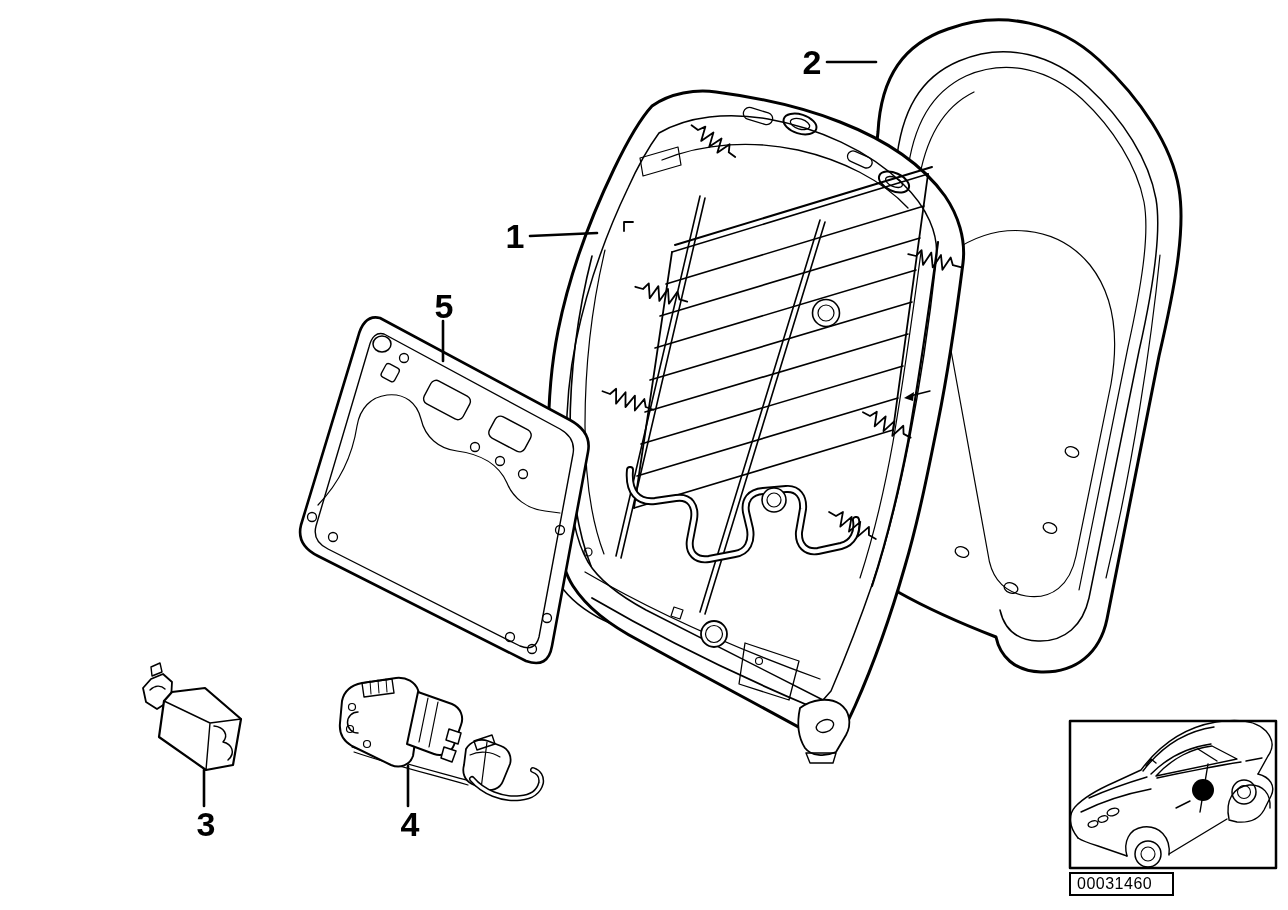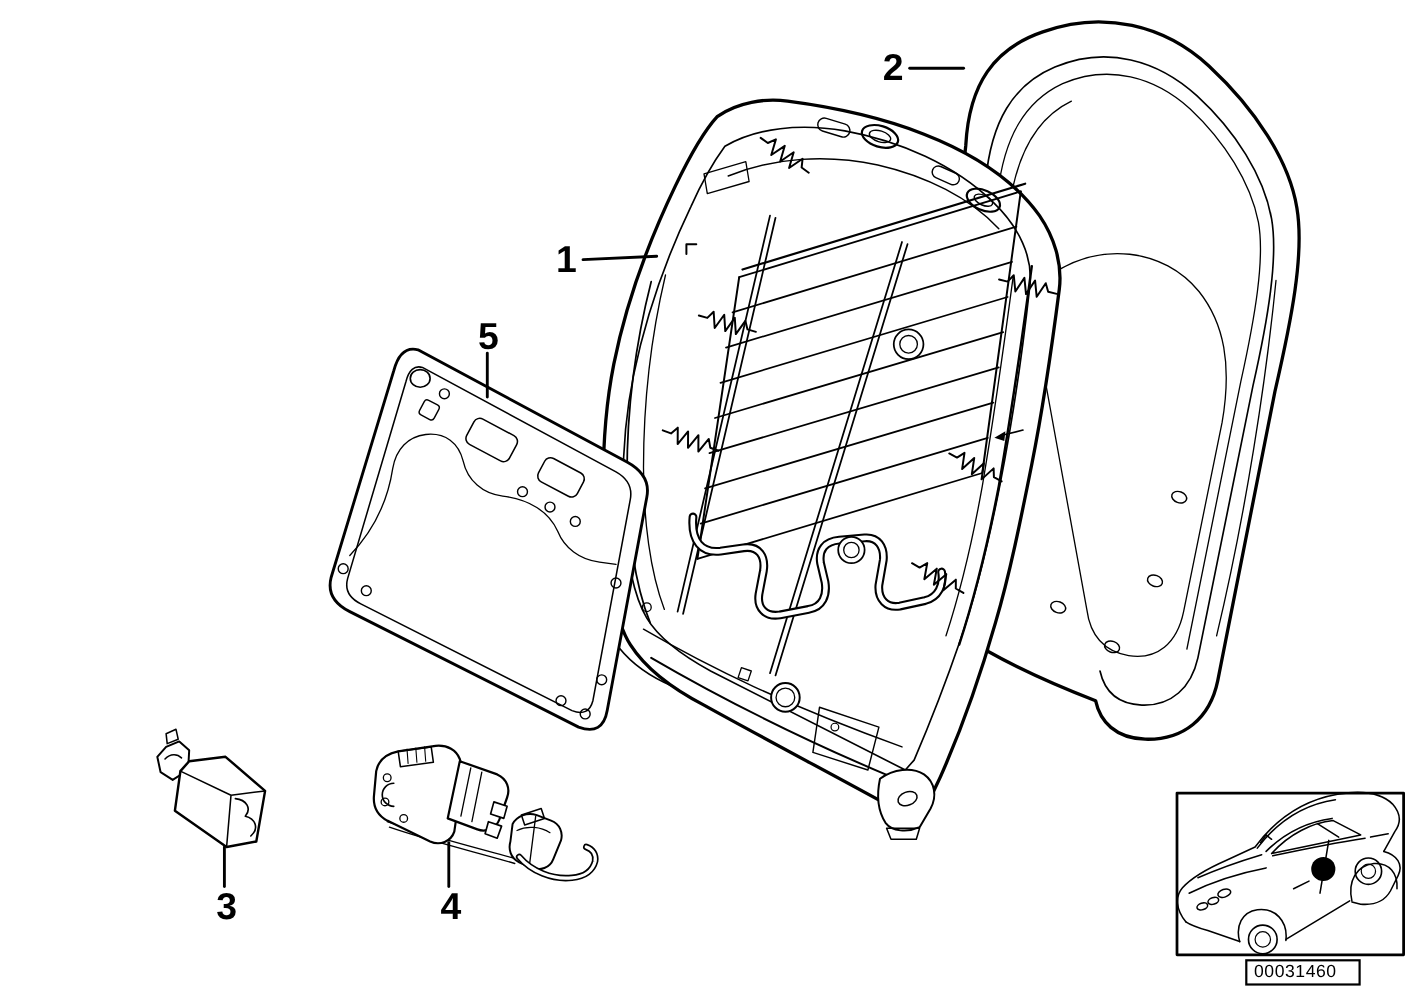--- a/index.html
+++ b/index.html
@@ -13,21 +13,21 @@
     font-family:"Liberation Sans",sans-serif;
     font-weight:bold;font-size:34px;color:#000;line-height:1;
     cursor:pointer;user-select:none;
   }
   #callout-1{left:515px;top:236px;}
   #callout-2{left:812px;top:62px;}
   #callout-3{left:206px;top:824px;}
   #callout-4{left:410px;top:824px;}
   #callout-5{left:444px;top:306px;}
   .plate{
-    position:absolute;left:1132px;top:872px;width:95px;height:20px;
+    position:absolute;left:1069px;top:872px;width:95px;height:20px;
     border:2px solid #000;background:#fff;
     display:flex;align-items:center;justify-content:flex-start;padding-left:6px;
     font-size:16px;letter-spacing:0.5px;color:#000;
   }
 </style>
 </head>
 <body>
 
 <div class="stage">
 

